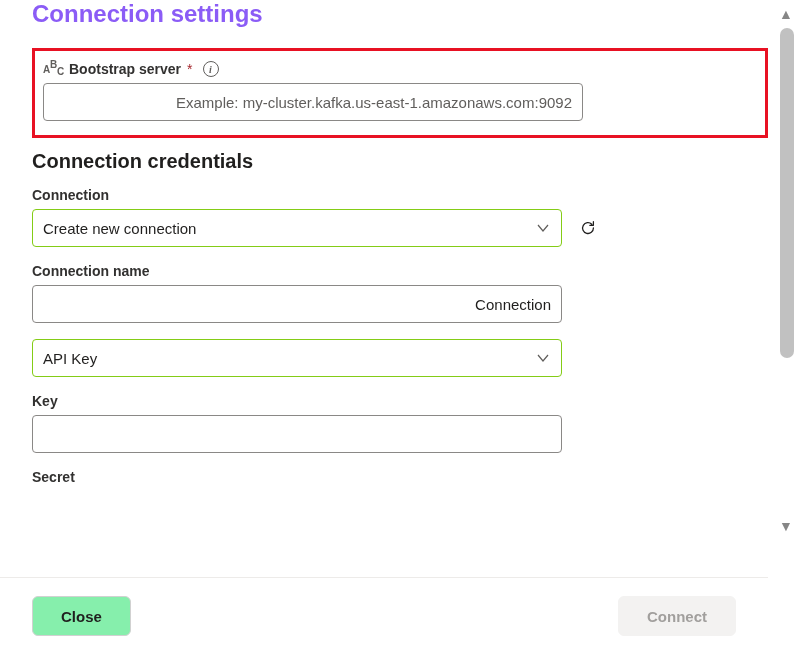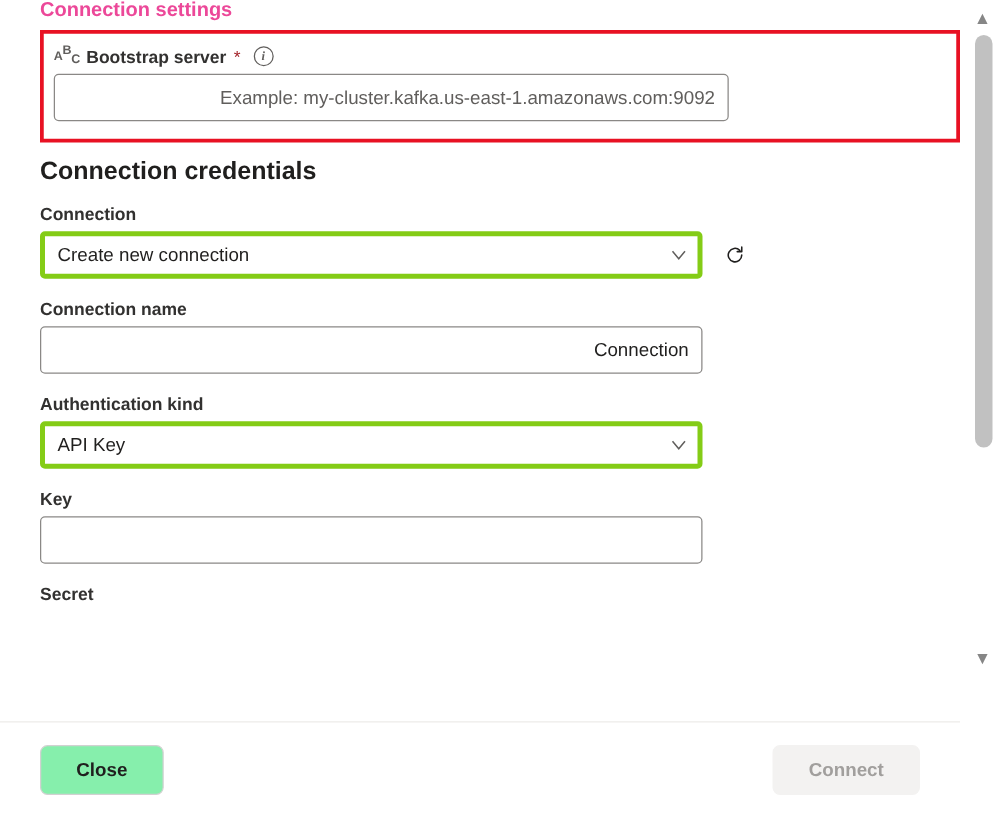--- a/index.html
+++ b/index.html
@@ -16,24 +16,24 @@
       height: 654px;
       position: relative;
       overflow: hidden;
     }
     .main-panel {
       padding: 0 32px 0 32px;
       height: 545px;
       overflow-y: auto;
     }
     .section-heading {
-      font-size: 16px;
-      font-weight: 600;
-      color: #ec4899;
-      margin-bottom: 6px;
+      font-size: 24px;
+      font-weight: 600;
+      color: #8b5cf6;
+      margin-bottom: 20px;
     }
     .highlight-box {
       border: 3px solid #e81123;
       padding: 10px 8px 14px 8px;
       margin-bottom: 12px;
     }
     .field-label {
       display: flex;
       align-items: center;
       gap: 6px;
@@ -112,21 +112,21 @@
       position: relative;
       width: 530px;
     }
     .select-wrapper-full {
       position: relative;
       width: 530px;
     }
     .select-input {
       width: 100%;
       height: 38px;
-      border: 4px solid #84cc16;
+      border: 1px solid #84cc16;
       border-radius: 4px;
       padding: 0 34px 0 10px;
       font-size: 15px;
       color: #201f1e;
       font-family: inherit;
       background: #fff;
       outline: none;
       appearance: none;
       cursor: pointer;
       text-align: left;
@@ -263,21 +263,20 @@
       </span>
     </div>
   </div>
 
   <div class="field-group">
     <label class="field-label-simple">Connection name</label>
     <input type="text" class="text-input input-full" value="Connection" style="">
   </div>
 
   <div class="field-group">
-    <label class="field-label-simple">Authentication kind</label>
     <div class="select-wrapper-full">
       <button class="select-input">
         <span>API Key</span>
       </button>
       <span class="chevron">
         <svg viewBox="0 0 14 14">
             <path d="M2 4 L7 10 L12 4" stroke="#605e5c" stroke-width="1.2" fill="none"></path>
           </svg>
       </span>
     </div>

